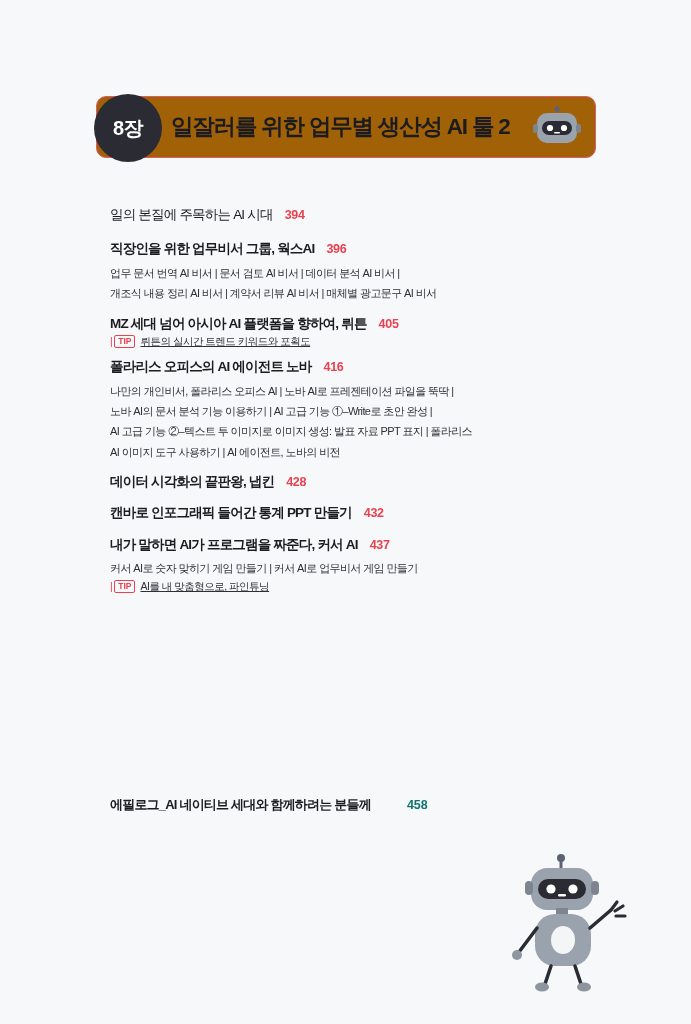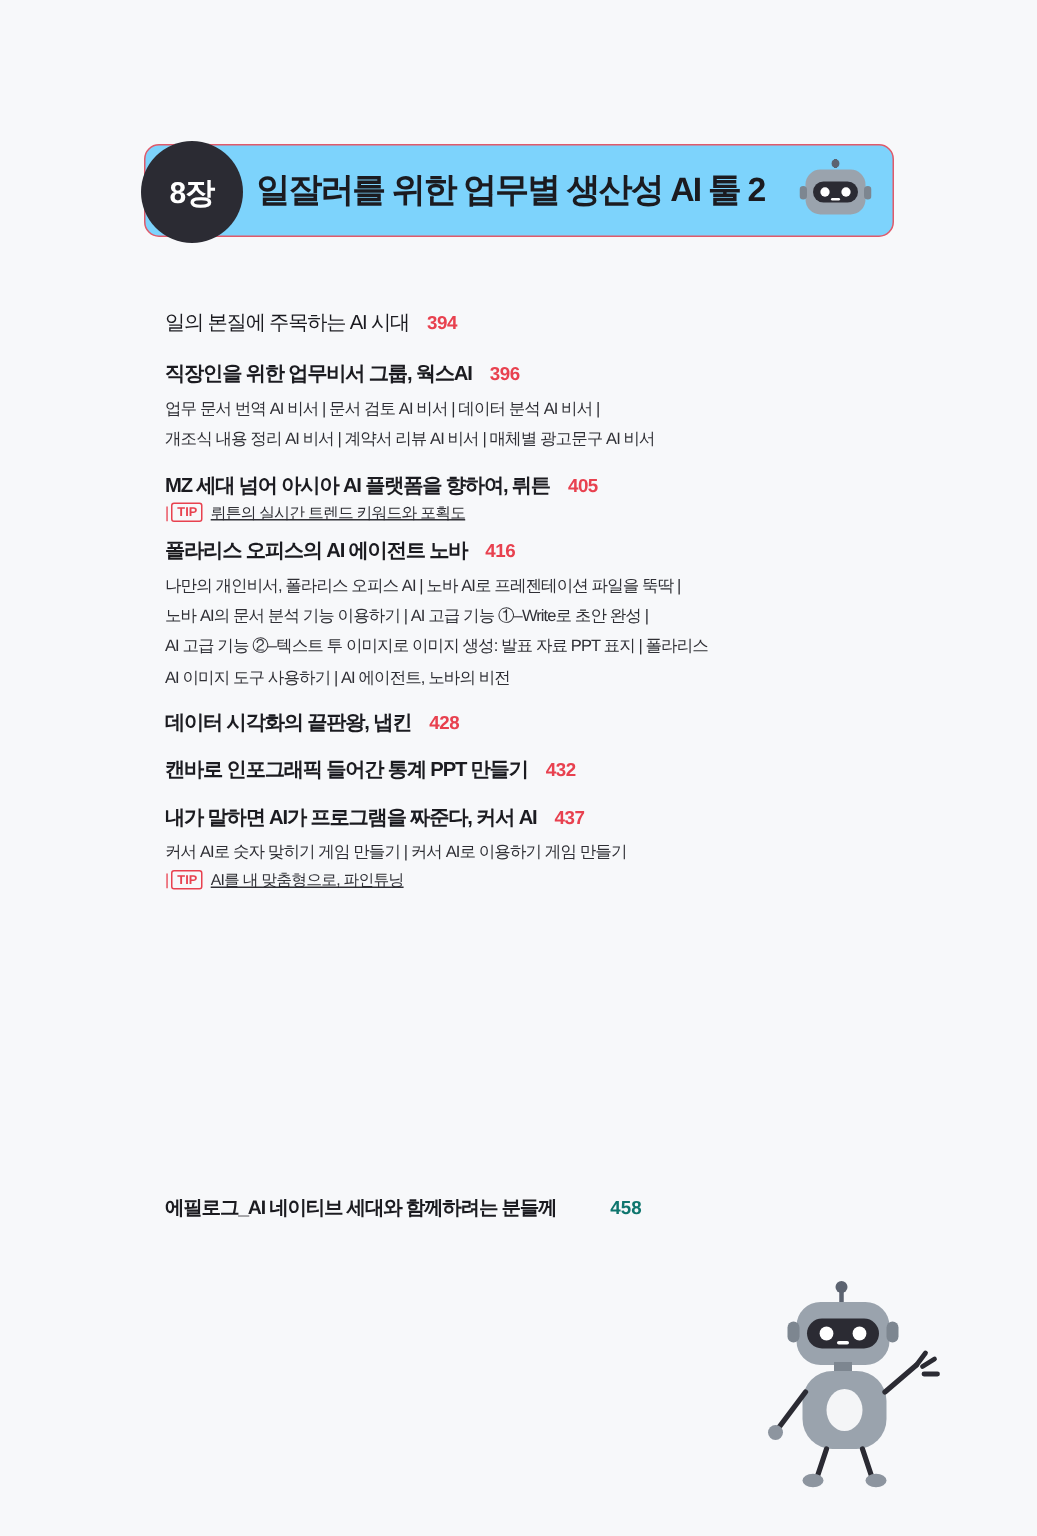--- a/index.html
+++ b/index.html
@@ -18,21 +18,21 @@
 
   
   .chapter-banner {
     position: absolute;
     left: 96px;
     top: 96px;
     width: 500px;
     height: 62px;
     border: 1.5px solid #e05a6a;
     border-radius: 10px;
-    background: #7dd3fc;
+    background: #a16207;
     box-sizing: border-box;
   }
   .chapter-badge {
     position: absolute;
     left: -3px;
     top: -3px;
     width: 68px;
     height: 68px;
     border-radius: 50%;
     background: #2b2b33;
@@ -236,21 +236,21 @@
       <div class="entry-title">캔바로 인포그래픽 들어간 통계 PPT 만들기</div>
       <div class="entry-page">432</div>
     </div>
   </div>
 
   <div class="entry">
     <div class="entry-head">
       <div class="entry-title">내가 말하면 AI가 프로그램을 짜준다, 커서 AI</div>
       <div class="entry-page">437</div>
     </div>
-    <div class="entry-sub" style="white-space:pre-line">커서 AI로 숫자 맞히기 게임 만들기 | 커서 AI로 이용하기 게임 만들기</div>
+    <div class="entry-sub" style="white-space:pre-line">커서 AI로 숫자 맞히기 게임 만들기 | 커서 AI로 업무비서 게임 만들기</div>
     <div class="entry-tip">
       <span class="tip-bar">|</span><span class="tip-badge">TIP</span><span>AI를 내 맞춤형으로, 파인튜닝</span>
     </div>
   </div>
 
 </div>
 
 <div class="epilogue">
   <div class="epilogue-title">에필로그_AI 네이티브 세대와 함께하려는 분들께</div>
   <div class="epilogue-page">458</div>

